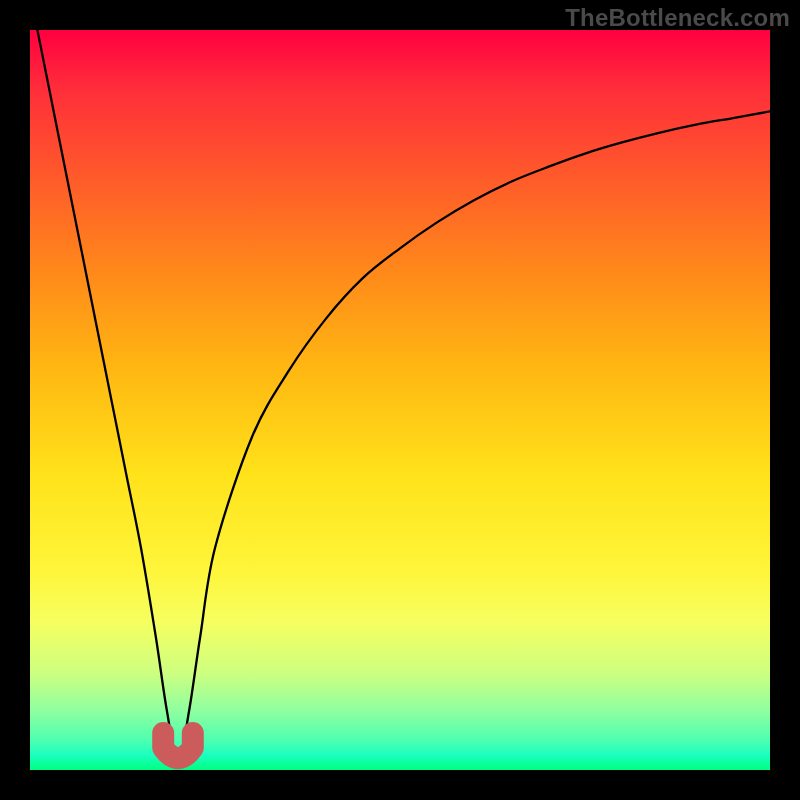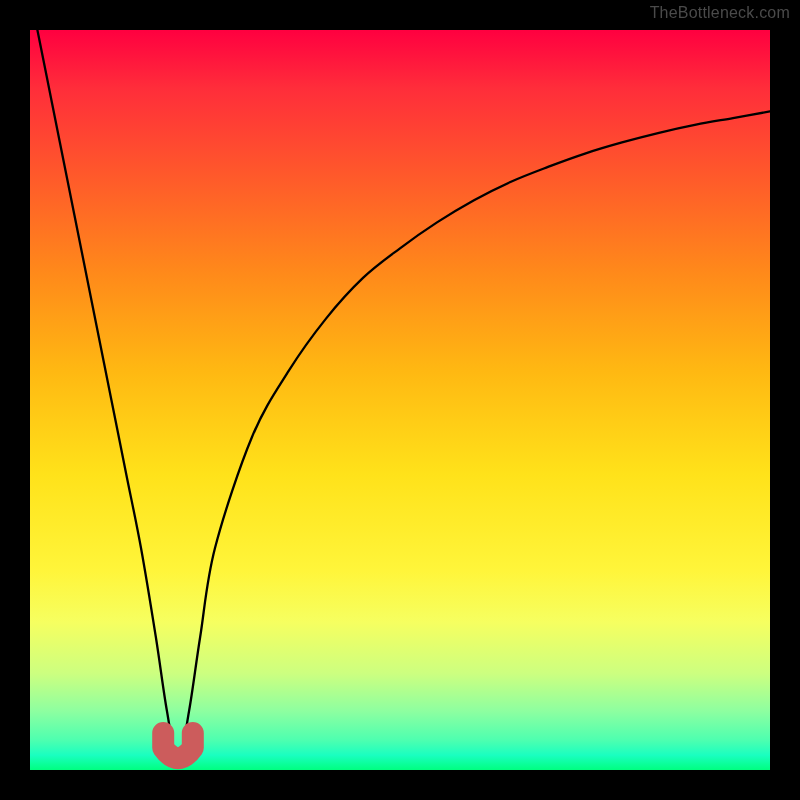--- a/index.html
+++ b/index.html
@@ -36,22 +36,22 @@
       #8effa0 92%,
       #4dffb0 96%,
       #1affc0 98%,
       #00ff80 100%);
   }
   .watermark {
     position: absolute;
     top: 4px;
     right: 10px;
     color: #4a4a4a;
-    font-size: 16px;
-    font-weight: 400;
+    font-size: 24px;
+    font-weight: 700;
     letter-spacing: 0.2px;
     user-select: none;
   }
   svg.curve {
     position: absolute;
     left: 0;
     top: 0;
     width: 740px;
     height: 740px;
   }

